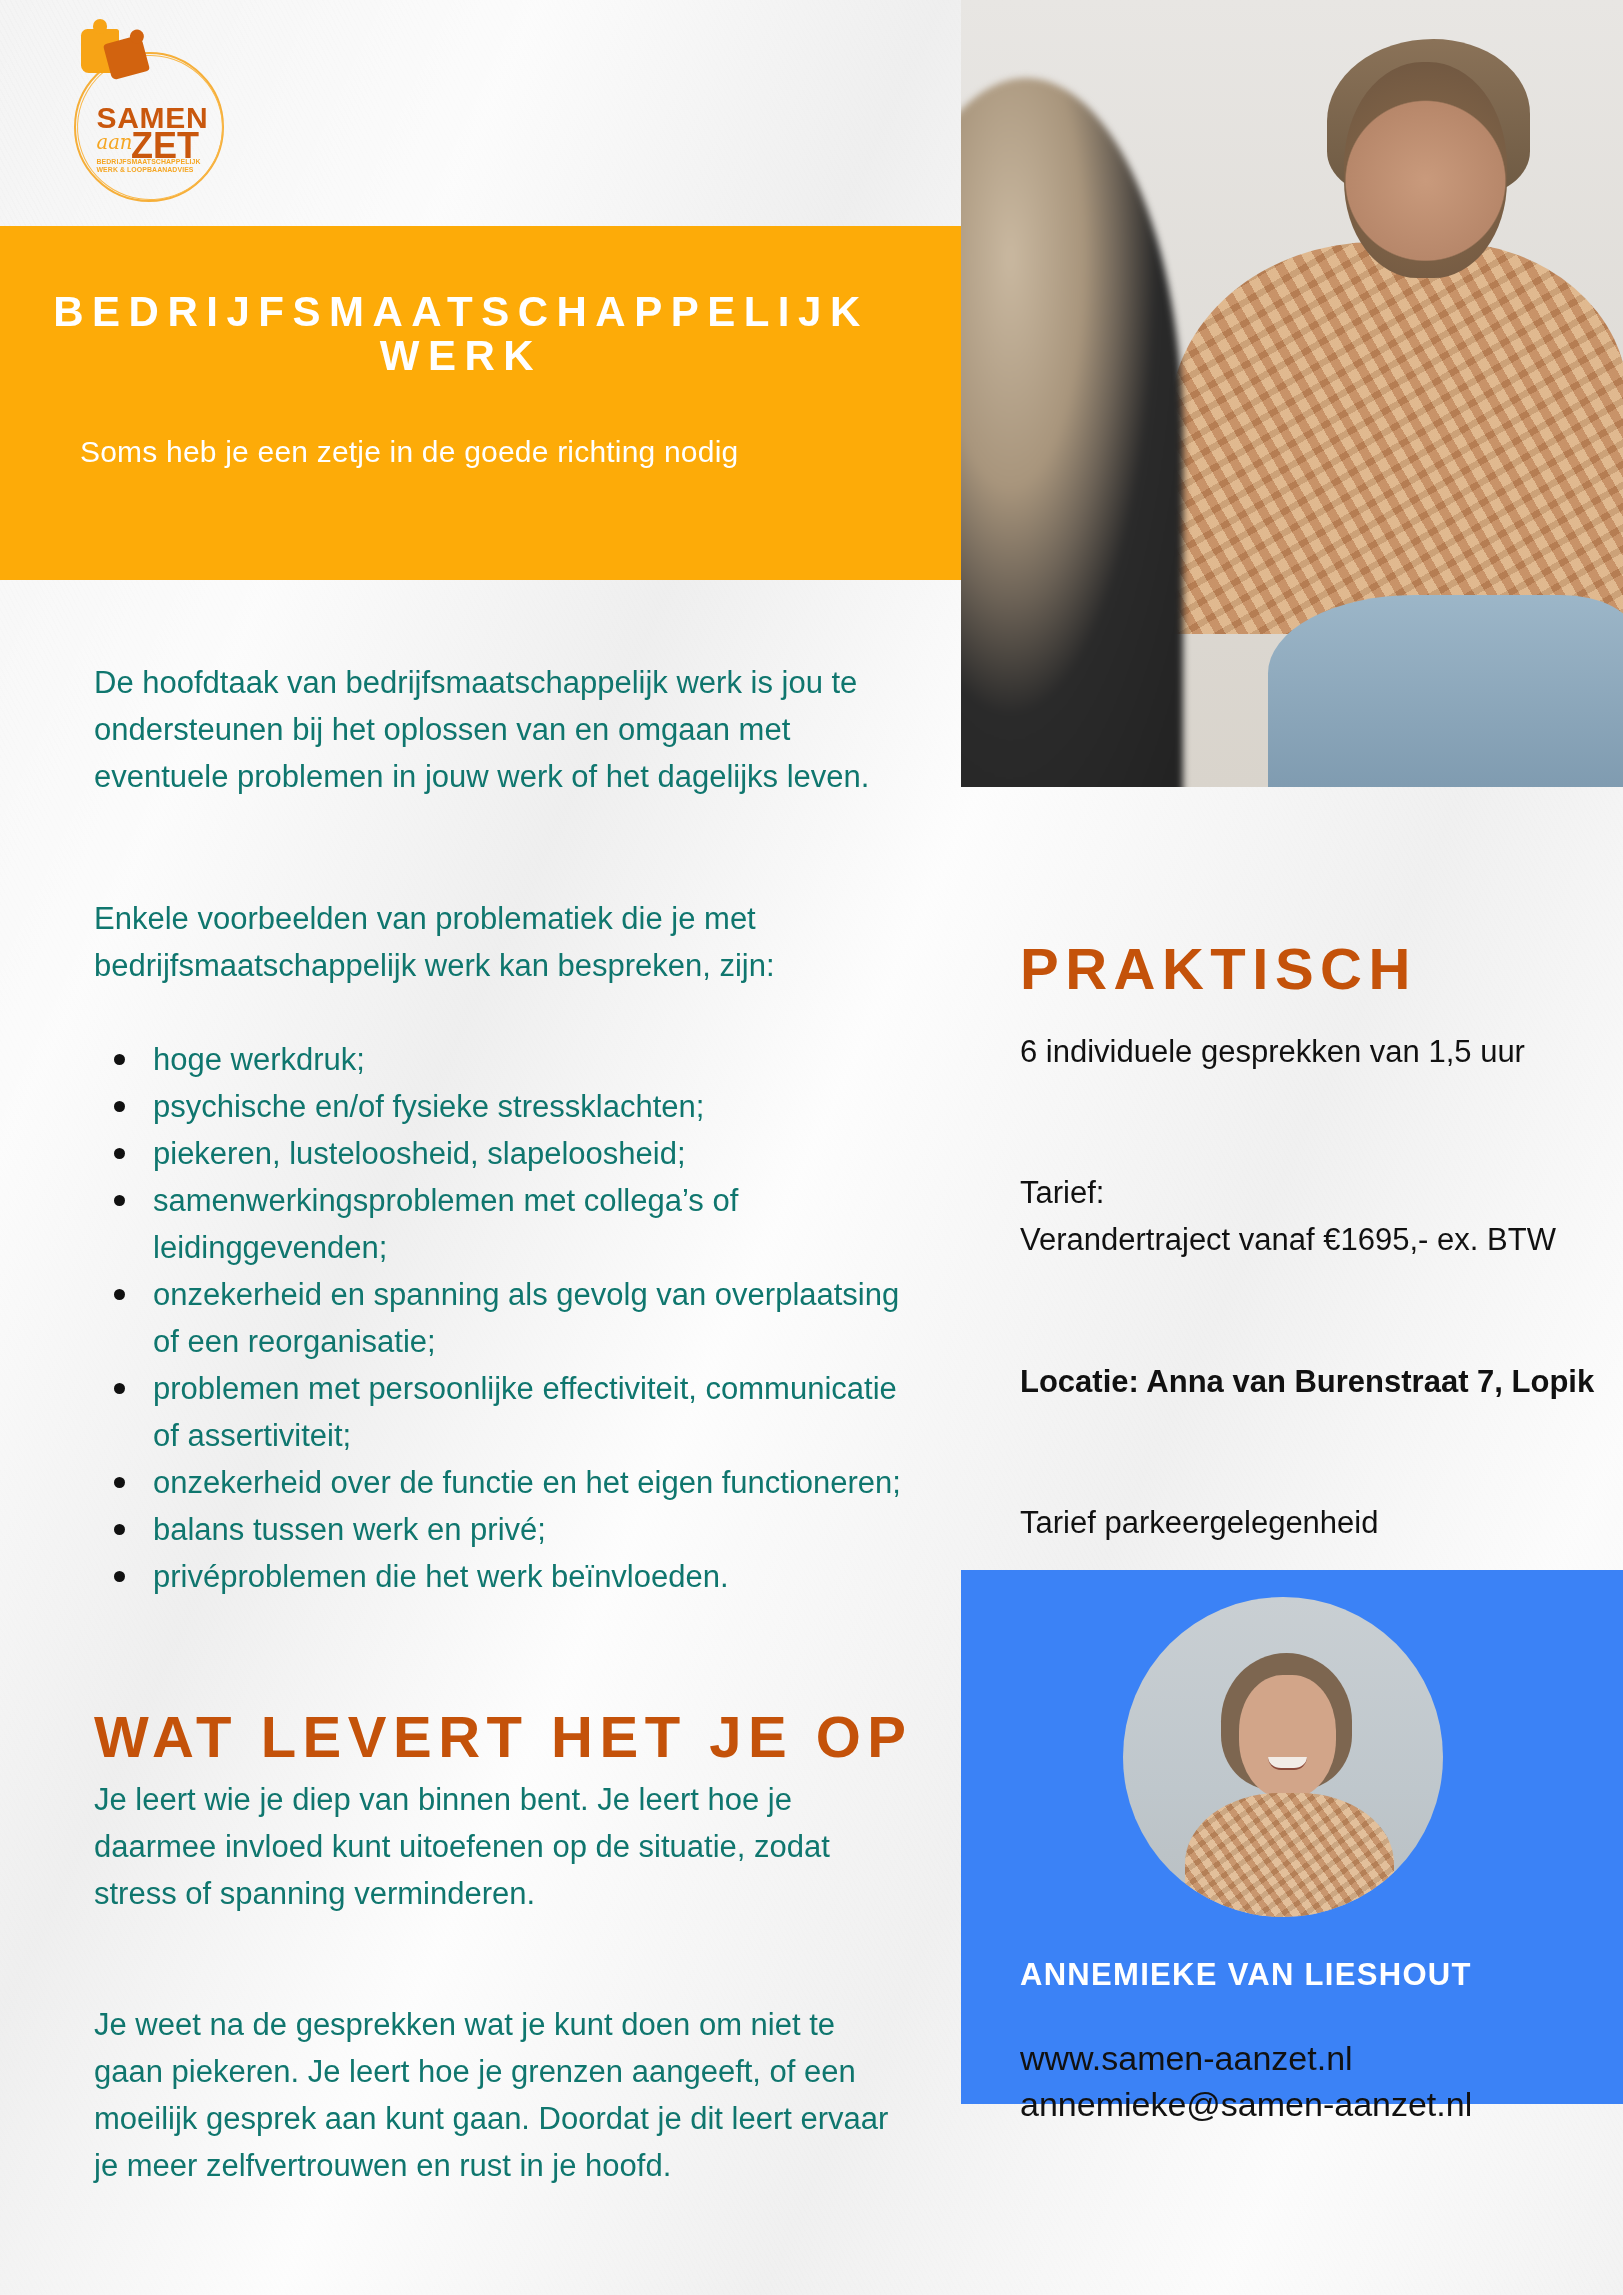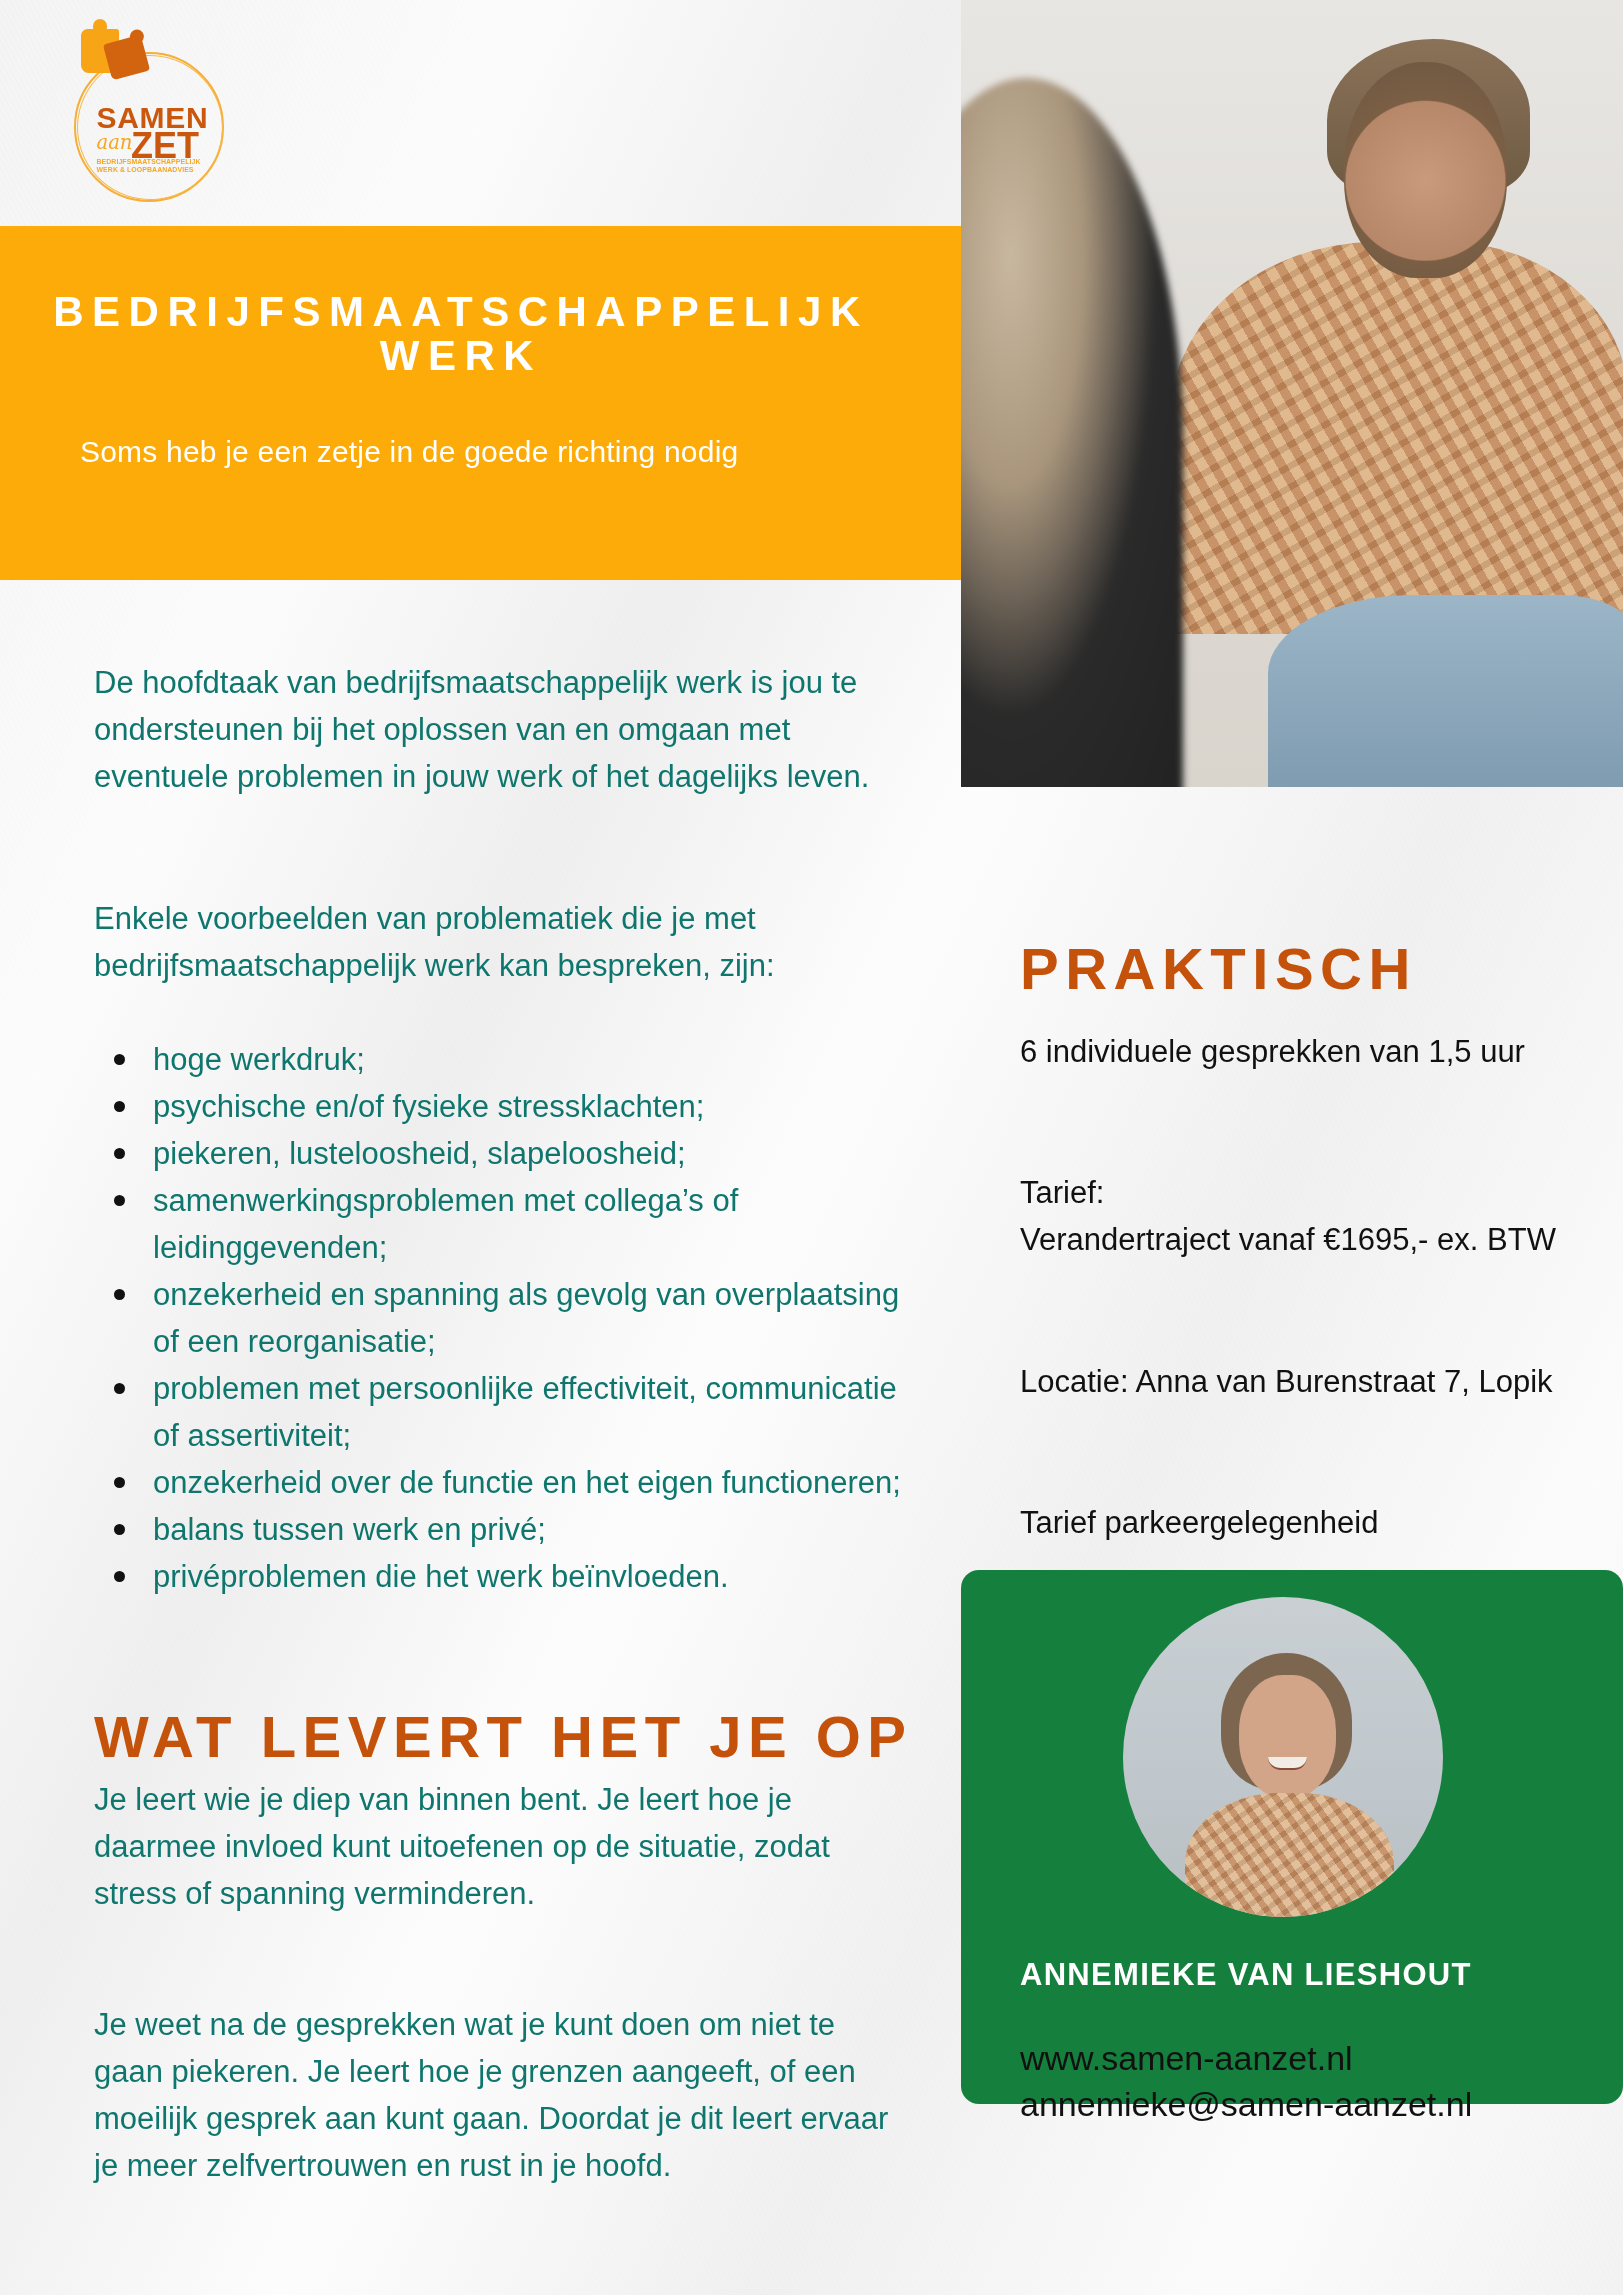--- a/index.html
+++ b/index.html
@@ -119,26 +119,26 @@
   }
   .wat-heading { left: 94px; top: 1708px; }
   .para3 { left: 94px; top: 1776px; width: 817px; }
   .para4 { left: 94px; top: 1965px; width: 817px; margin-top: 36px; }
 
   
   .praktisch-heading { left: 1020px; top: 940px; }
   .prak-block { left: 1020px; width: 576px; font-size: 31px; line-height: 47px; }
   .prak1 { top: 1028px; }
   .prak2 { top: 1169px; }
-  .prak3 { top: 1358px; }
+  .prak3 { top: 1358px; font-weight: bold; }
   .prak4 { top: 1499px; }
 
   
   .contact-box {
-    left: 961px; top: 1570px; width: 662px; height: 534px; background: #15803d; border-radius: 18px;
+    left: 961px; top: 1570px; width: 662px; height: 534px; background: #3b82f6;
   }
   .portrait {
     position: absolute; left: 162px; top: 27px; width: 320px; height: 320px;
     border-radius: 50%; overflow: hidden;
     background: linear-gradient(180deg, #c9cfd3 0%, #bfc7cc 60%, #b9bfc2 100%);
   }
   .pt-hair {
     position: absolute; left: 98px; top: 56px; width: 131px; height: 137px;
     border-radius: 50% 50% 40% 40%; background: #7d6650;
   }

